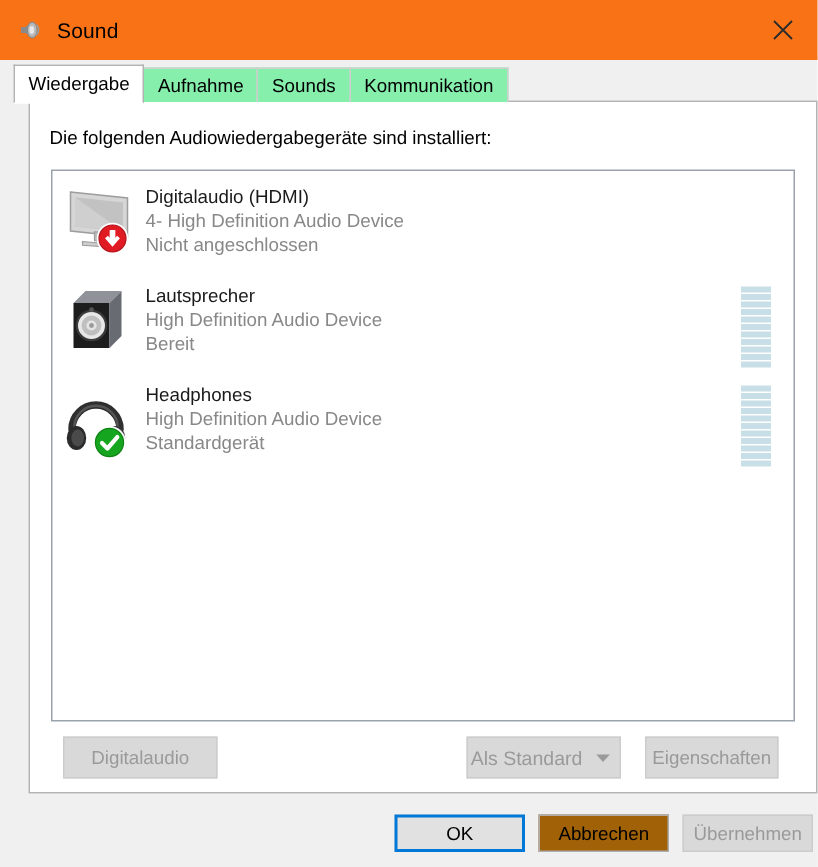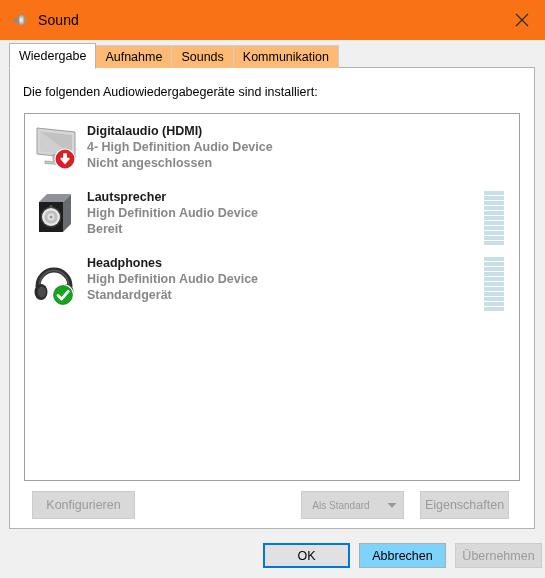--- a/index.html
+++ b/index.html
@@ -62,21 +62,21 @@
     display: flex;
     align-items: flex-end;
     z-index: 3;
   }
   .tab {
     height: 22px;
     line-height: 22px;
     padding: 0 9px;
     font-size: 12.5px;
     color: #000;
-    background: #fdba74;
+    background: #86efac;
     border: 1px solid #cfcfcf;
     border-bottom: none;
     margin-right: -1px;
     cursor: default;
     white-space: nowrap;
   }
   .tab.active {
     background: #ffffff;
     height: 24px;
     line-height: 24px;
@@ -84,21 +84,21 @@
     border-bottom: 1px solid #ffffff;
     position: relative;
     z-index: 4;
     margin-bottom: -1px;
   }
 
   
   .tabpanel {
     position: absolute;
     top: 67px;
-    left: 9px;
+    left: 19px;
     width: 526px;
     height: 462px;
     background: #ffffff;
     border: 1px solid #b3b3b3;
     box-sizing: border-box;
   }
   .panel-label {
     position: absolute;
     top: 17px;
     left: 13px;
@@ -110,21 +110,20 @@
   .devicelist {
     position: absolute;
     top: 45px;
     left: 14px;
     width: 496px;
     height: 368px;
     border: 1px solid #9aa3ab;
     background: #ffffff;
     box-sizing: border-box;
     overflow: hidden;
-    font-weight: bold;
   }
   .device-row {
     position: relative;
     display: flex;
     align-items: flex-start;
     height: 66px;
     padding: 6px 4px 0 6px;
     box-sizing: border-box;
   }
   .device-icon {
@@ -178,21 +177,21 @@
     top: 423px;
     width: 100%;
     height: 30px;
   }
   .btn {
     box-sizing: border-box;
     font-size: 12.5px;
     font-family: "Liberation Sans", sans-serif;
     height: 28px;
     border: 1px solid #adadad;
-    background: #7dd3fc;
+    background: #a16207;
     color: #000;
     cursor: default;
     display: inline-flex;
     align-items: center;
     justify-content: center;
     padding: 0;
   }
   .btn.disabled {
     color: #9a9a9a;
     border-color: #cccccc;
@@ -209,21 +208,21 @@
     left: 291px;
     top: 0;
     width: 103px;
     display: flex;
   }
   .btn-split .sp-main {
     flex: 1 1 auto;
     display: flex;
     align-items: center;
     justify-content: center;
-    font-size: 10px;
+    font-size: 13px;
   }
   .btn-split .sp-div {
     width: 1px;
     background: #c6c6c6;
     margin: 4px 0;
   }
   .btn-split .sp-arrow {
     width: 22px;
     display: flex;
     align-items: center;
@@ -399,21 +398,21 @@
         <div class="vu-seg"></div>
         <div class="vu-seg"></div>
         <div class="vu-seg"></div>
         <div class="vu-seg"></div>
       </div>
     </div>
 
   </div>
 
   <div class="panel-buttons">
-    <div class="btn disabled btn-konf">Konfigurieren</div>
+    <div class="btn disabled btn-konf">Digitalaudio</div>
 
     <div class="btn disabled btn-split">
       <div class="sp-main">Als Standard</div>
       <div class="sp-div"></div>
       <div class="sp-arrow">
         <svg width="10" height="7" viewBox="0 0 10 7">
           <path d="M0.5 1 L5 6 L9.5 1 Z" fill="#9a9a9a"></path>
         </svg>
       </div>
     </div>

